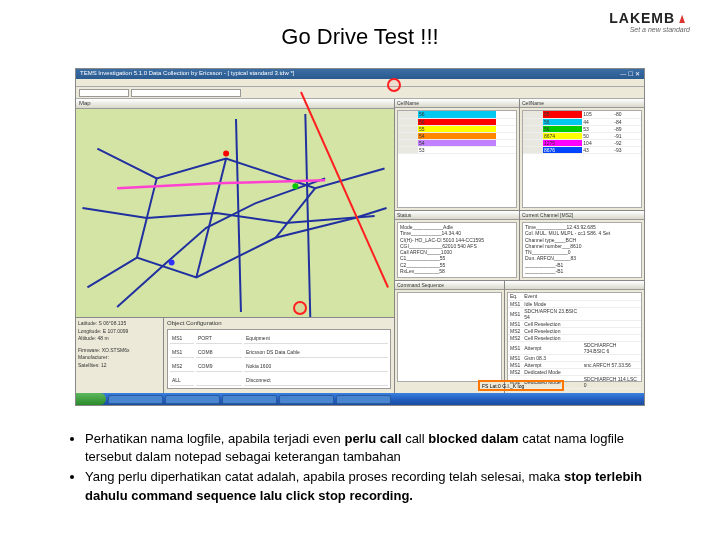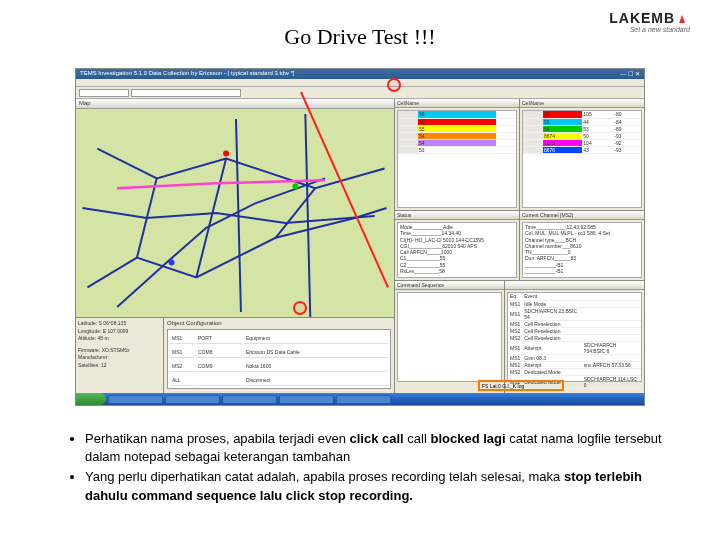--- a/index.html
+++ b/index.html
@@ -32,21 +32,20 @@
     font-size: 7px;
     color: #666;
     font-style: italic;
   }
   .title {
     text-align: center;
     font-size: 22px;
     font-weight: normal;
     margin-top: 24px;
     color: #000;
-    font-family: Liberation Serif, serif;
   }
   .screenshot {
     position: absolute;
     left: 75px;
     top: 68px;
     width: 570px;
     height: 338px;
     background: #dcdcd2;
     border: 1px solid #888;
     font-size: 6px;
@@ -584,19 +583,19 @@
 <div class="red-circle top"></div>
 <div class="red-circle mid"></div>
 <div class="red-arrow-line"></div>
 <div class="orange-box">
   <span style="font-size:5px;position:absolute;left:2px;top:1px">FS  Lat:0  G.l._K  log</span>
 </div>
 
 <div class="bullets">
   <ul>
     <li>
-      <span>Perhatikan nama proses, apabila terjadi even </span><b>click call</b><span> call </span><b>blocked lagi</b><span> catat nama logfile tersebut dalam notepad sebagai keterangan tambahan</span>
+      <span>Perhatikan nama logfile, apabila terjadi even </span><b>perlu call</b><span> call </span><b>blocked dalam</b><span> catat nama logfile tersebut dalam notepad sebagai keterangan tambahan</span>
     </li>
     <li>
       <span>Yang perlu diperhatikan catat adalah, apabila proses recording telah selesai, maka </span><b>stop terlebih dahulu command sequence lalu click stop recording.</b>
     </li>
   </ul>
 </div>
 
 </body></html>

